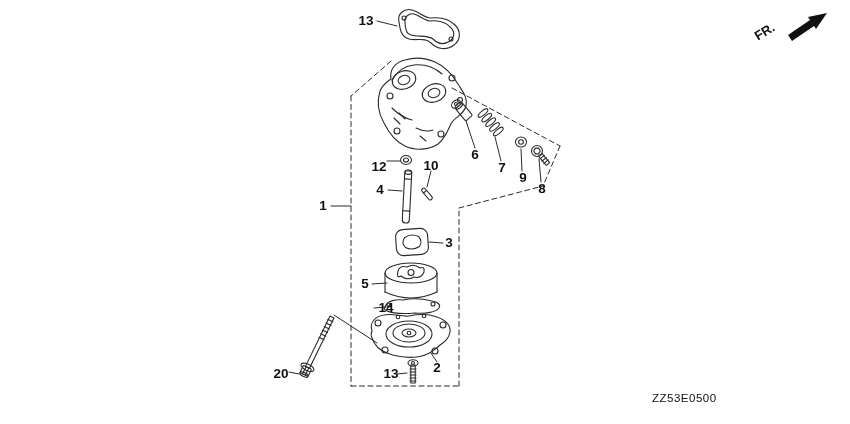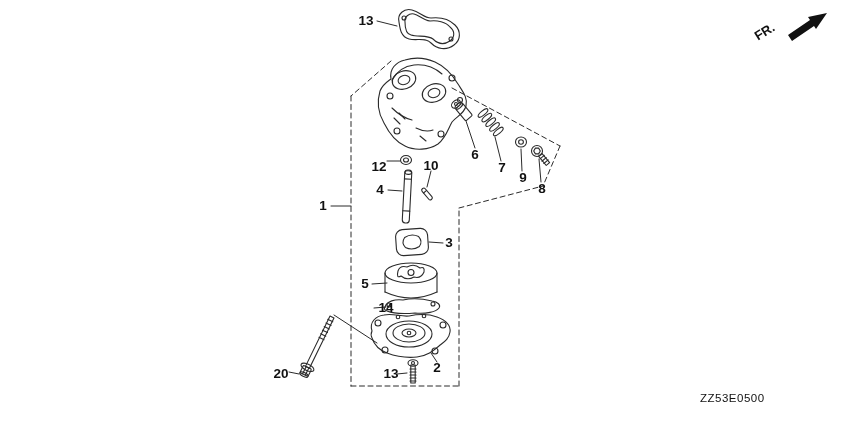--- a/index.html
+++ b/index.html
@@ -15,21 +15,21 @@
     position:absolute;
     transform:translate(-50%,-50%);
     font-size:13.5px;
     font-weight:bold;
     color:#111111;
     white-space:nowrap;
     line-height:1;
   }
   .code{
     position:absolute;
-    left:700px;top:392px;
+    left:652px;top:392px;
     font-size:11.5px;
     color:#111111;
     letter-spacing:0.5px;
   }
   .fr{
     position:absolute;
     left:754px;top:24px;
     font-size:13px;
     font-weight:bold;
     color:#111111;

